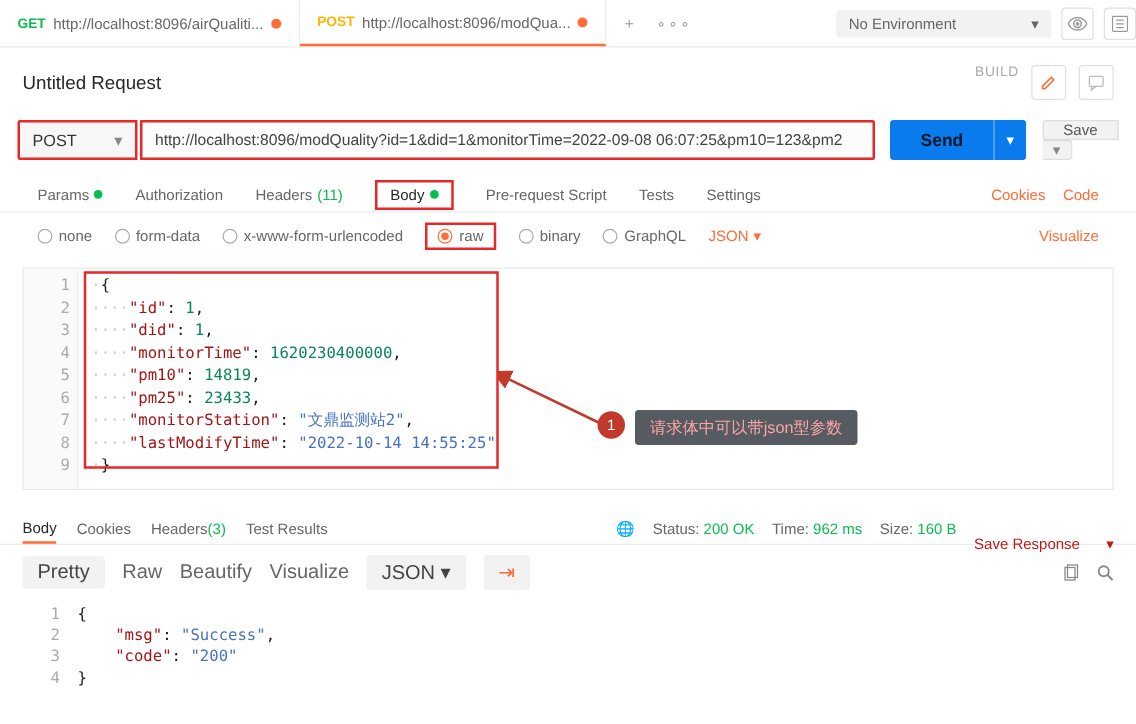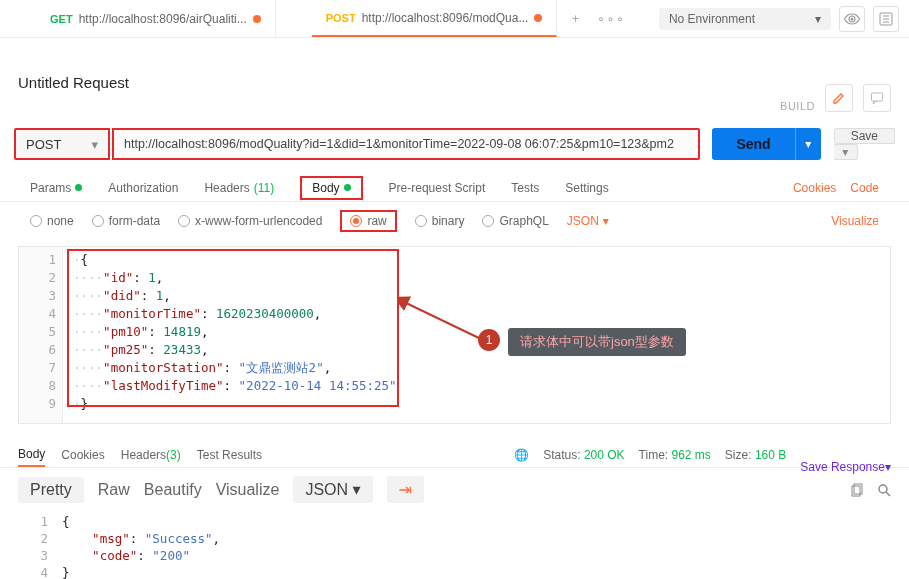--- a/index.html
+++ b/index.html
@@ -1,31 +1,31 @@
 <!DOCTYPE html>
 <html><head>
 <meta charset="utf-8">
 <style>
 * { box-sizing: border-box; margin: 0; padding: 0; }
 body { font-family: -apple-system, "Segoe UI", Arial, sans-serif; font-size: 12px; color: #282828; background: #fff; width: 909px; height: 579px; overflow: hidden; position: relative; }
 .top-row { display: flex; align-items: center; height: 38px; border-bottom: 1px solid #ececec; }
 .tabs { display: flex; align-items: center; height: 100%; }
-.tab { display: flex; align-items: center; padding: 11px 14px; height: 100%; border-right: 1px solid #ececec; gap: 6px; font-size: 12px; color: #666; cursor: pointer; margin-left: 36px; }
+.tab { display: flex; align-items: center; padding: 11px 14px; height: 100%; border-right: 1px solid #ececec; gap: 6px; font-size: 12px; color: #666; cursor: pointer; }
 .tab .method-get { color: #0cbb52; font-weight: 600; font-size: 11px; }
 .tab .method-post { color: #ffb400; font-weight: 600; font-size: 11px; }
 .tab .dot { width: 8px; height: 8px; border-radius: 50%; background: #ff6c37; }
 .tab.active { background: #fff; border-bottom: 2px solid #ff6c37; }
 .tab-add { width: 36px; display: flex; align-items: center; justify-content: center; color: #999; cursor: pointer; }
 .tab-more { width: 36px; display: flex; align-items: center; justify-content: center; color: #999; cursor: pointer; letter-spacing: 2px; }
-.env-area { margin-left: auto; display: flex; align-items: center; gap: 8px; padding-right: 10px; }
+.env-area { margin-left: auto; display: flex; align-items: center; gap: 8px; }
 .env-select { display: flex; align-items: center; background: #f2f2f2; border-radius: 3px; padding: 4px 10px; gap: 60px; color: #666; font-size: 12px; }
 .icon-btn { width: 26px; height: 26px; display: flex; align-items: center; justify-content: center; border: 1px solid #e0e0e0; border-radius: 3px; color: #999; cursor: pointer; }
 .title-row { display: flex; align-items: center; padding: 14px 18px 10px; }
 .req-title { font-size: 15px; color: #282828; }
-.build-wrap { margin-left: auto; display: flex; align-items: flex-end; gap: 10px; margin-top: 32px; }
+.build-wrap { margin-left: auto; display: flex; align-items: flex-start; gap: 10px; }
 .build-text { color: #aaa; font-size: 11px; letter-spacing: 0.5px; }
 .sq-btn { width: 28px; height: 28px; border: 1px solid #e0e0e0; border-radius: 3px; display: flex; align-items: center; justify-content: center; color: #bbb; cursor: pointer; }
 .sq-btn.edit { color: #ff6c37; }
 .url-row { display: flex; align-items: stretch; padding: 6px 14px 10px; gap: 2px; }
 .method-box { display: flex; align-items: center; border: 2px solid #e62828; background: #f7f7f7; width: 96px; padding: 0 10px; gap: 10px; border-radius: 2px 0 0 2px; color: #353535; font-size: 13px; }
 .method-box .chev { margin-left: auto; color: #888; }
 .url-input { flex: 1; border: 2px solid #e62828; background: #fcfcfc; padding: 0 10px; font-size: 12.5px; color: #444; display: flex; align-items: center; border-radius: 0 2px 2px 0; overflow: hidden; white-space: nowrap; }
 .send-wrap { display: flex; margin-left: 10px; }
 .send-btn { background: #097bed; color: #0f172a; padding: 0 24px; display: flex; align-items: center; font-size: 14px; font-weight: 600; border-radius: 3px 0 0 3px; cursor: pointer; }
 .send-chev { background: #097bed; color: #fff; width: 26px; display: flex; align-items: center; justify-content: center; border-left: 1px solid rgba(255,255,255,0.3); border-radius: 0 3px 3px 0; cursor: pointer; }
@@ -59,21 +59,21 @@
 .ind { color: #ccc; }
 .annot-arrow { position: absolute; pointer-events: none; }
 .annot-num { position: absolute; width: 22px; height: 22px; border-radius: 50%; background: #c0392b; color: #fff; display: flex; align-items: center; justify-content: center; font-size: 12px; }
 .annot-text { position: absolute; background: #555b60; color: #fca5a5; padding: 5px 12px; border-radius: 3px; font-size: 13px; }
 .resp-tabs { display: flex; align-items: center; padding: 6px 18px 0; gap: 16px; font-size: 12px; color: #666; border-bottom: 1px solid #ececec; height: 32px; }
 .resp-tab { cursor: pointer; height: 100%; display: flex; align-items: center; }
 .resp-tab.active { color: #282828; border-bottom: 2px solid #ff6c37; }
 .resp-tab .count { color: #0cbb52; }
 .resp-meta { margin-left: auto; display: flex; align-items: center; gap: 14px; color: #666; }
 .resp-meta .g { color: #0cbb52; }
-.save-resp { color: #6d28d9; cursor: pointer; display: flex; align-items: center; gap: 0; margin-top: 24px; }
+.save-resp { color: #b91c1c; cursor: pointer; display: flex; align-items: center; gap: 21px; margin-top: 24px; }
 .resp-fmt { display: flex; align-items: center; padding: 8px 18px; gap: 14px; font-size: 16px; color: #666; }
 .fmt-btn { background: #f2f2f2; padding: 4px 12px; border-radius: 3px; cursor: pointer; color: #444;}
 .resp-code { margin: 0 18px; display: flex; font-family: Consolas, Menlo, monospace; font-size: 12.5px; }
 .resp-gutter { width: 36px; padding: 2px 6px 2px 0; text-align: right; color: #aaa; line-height: 17px; }
 .resp-pane { padding: 2px 8px; line-height: 17px; }
 svg { display: block; }
 </style>
 </head>
 <body>
 

